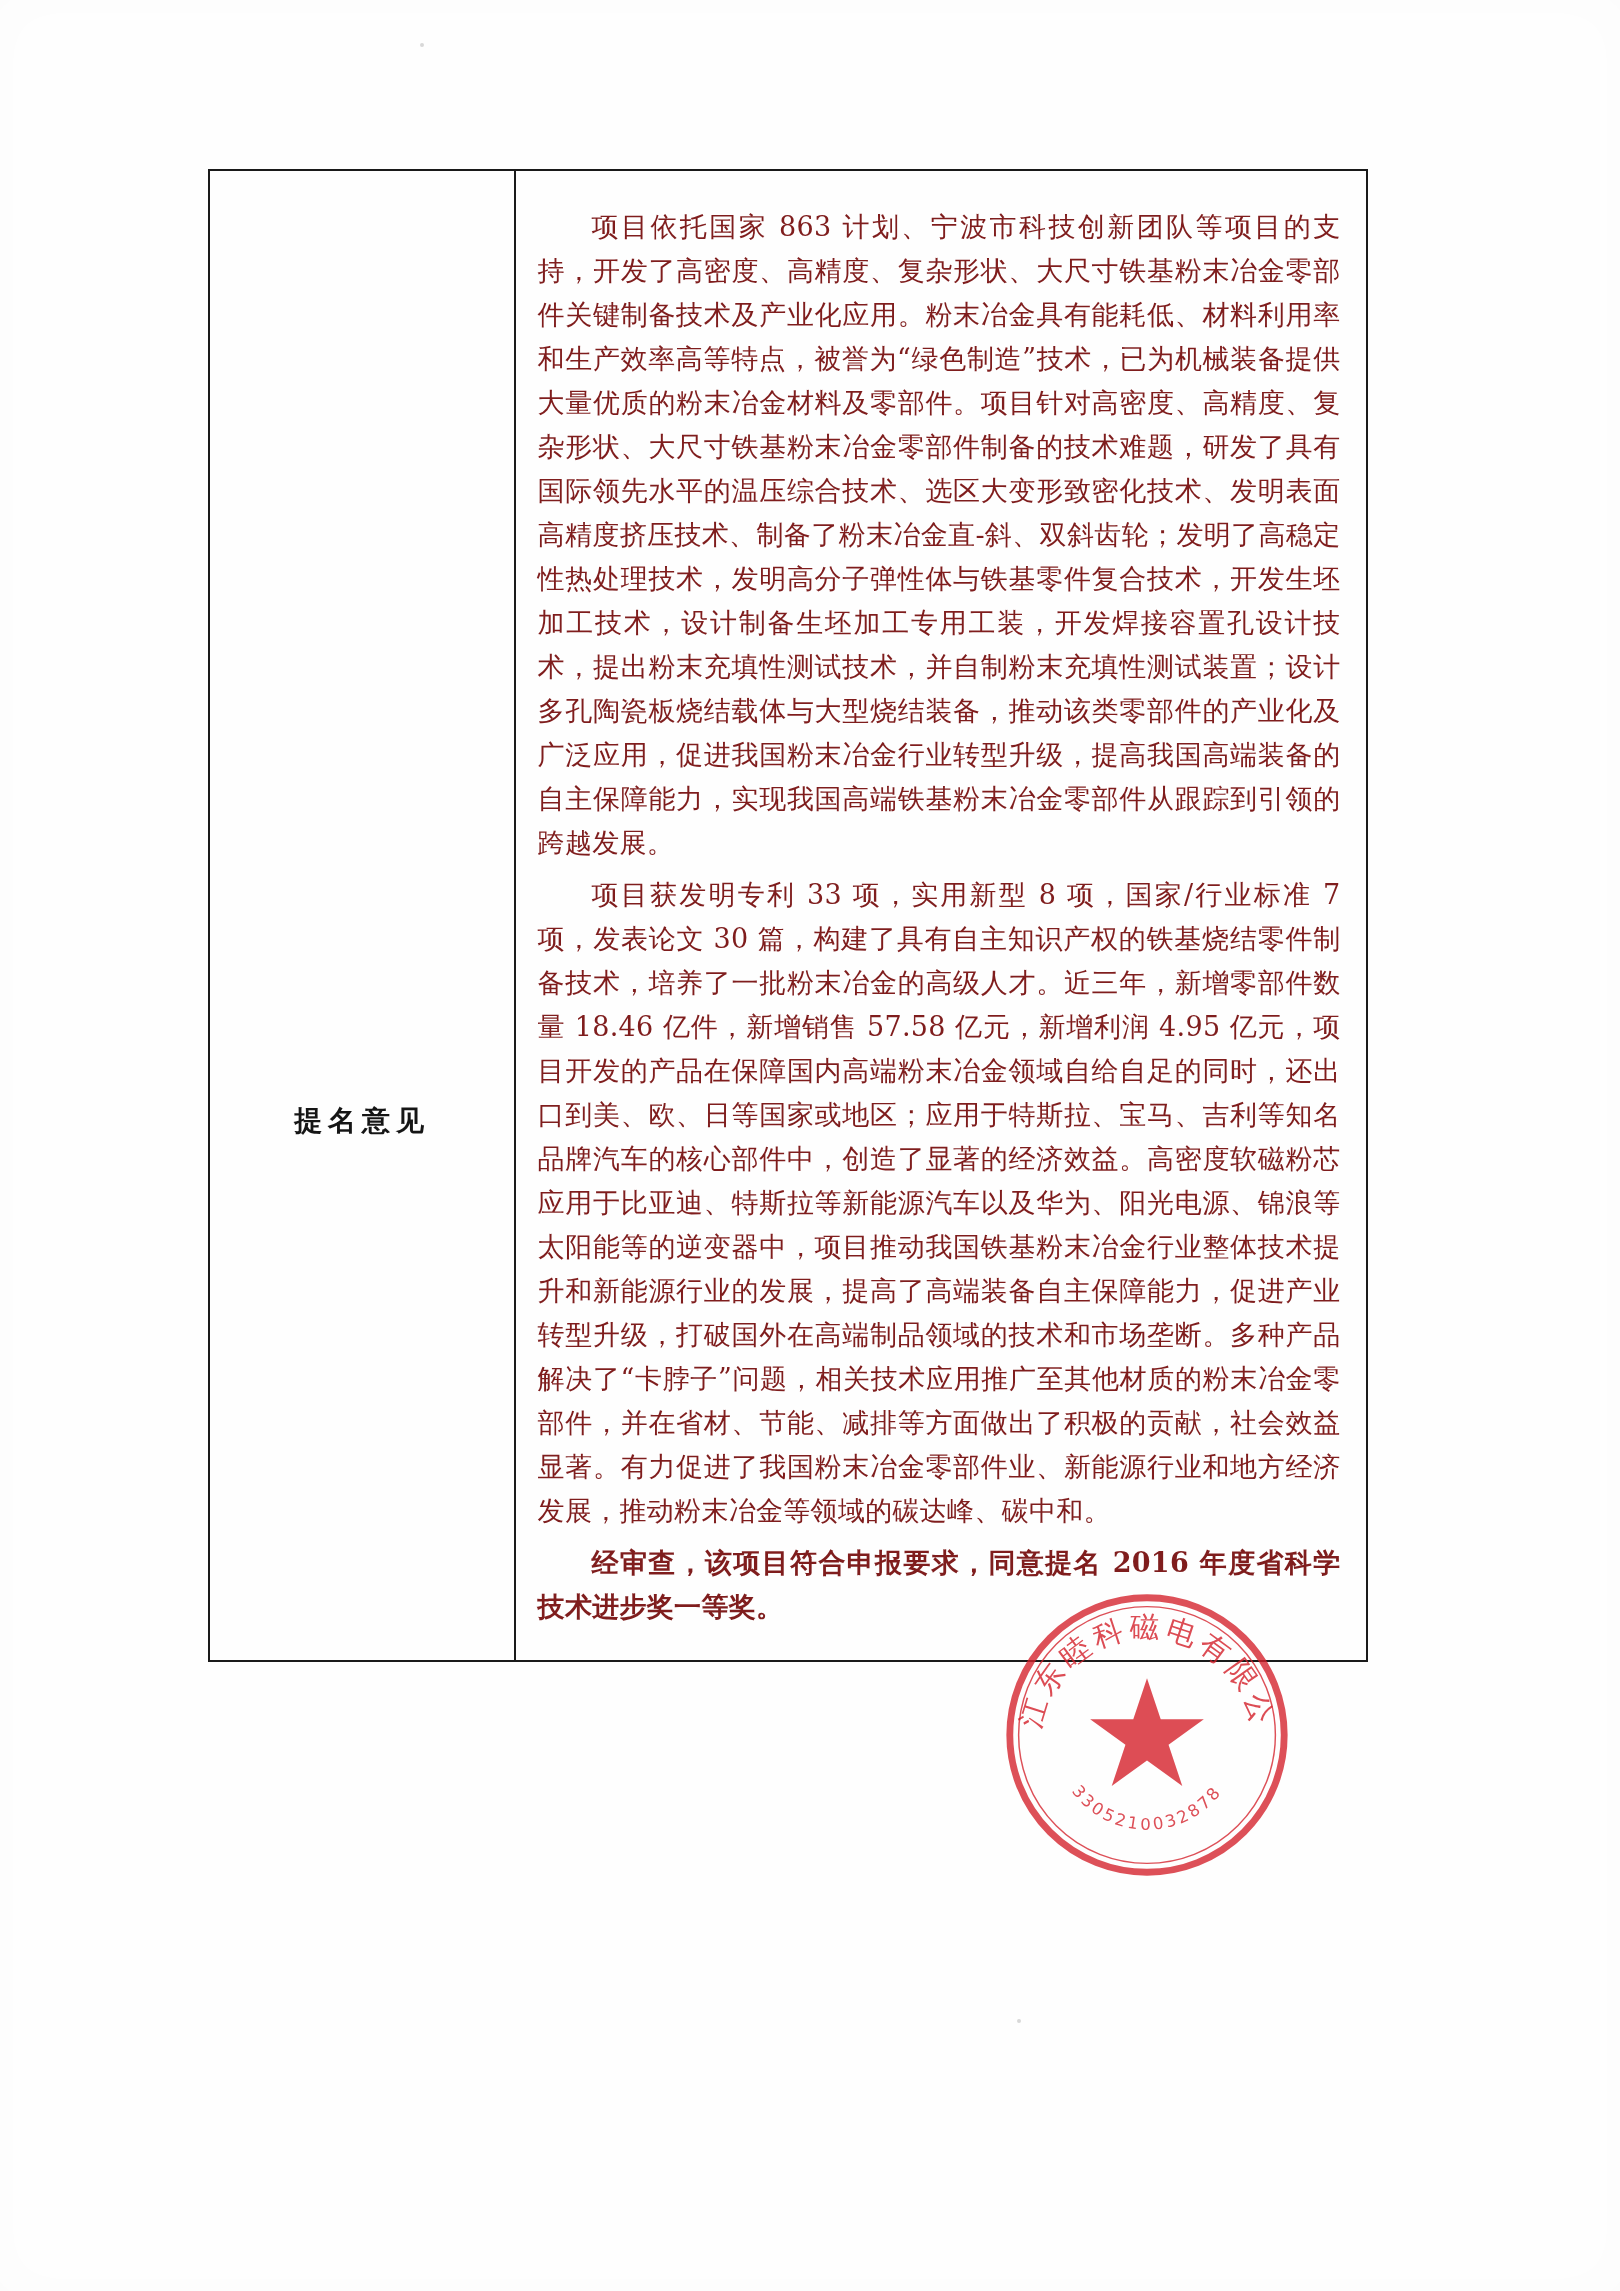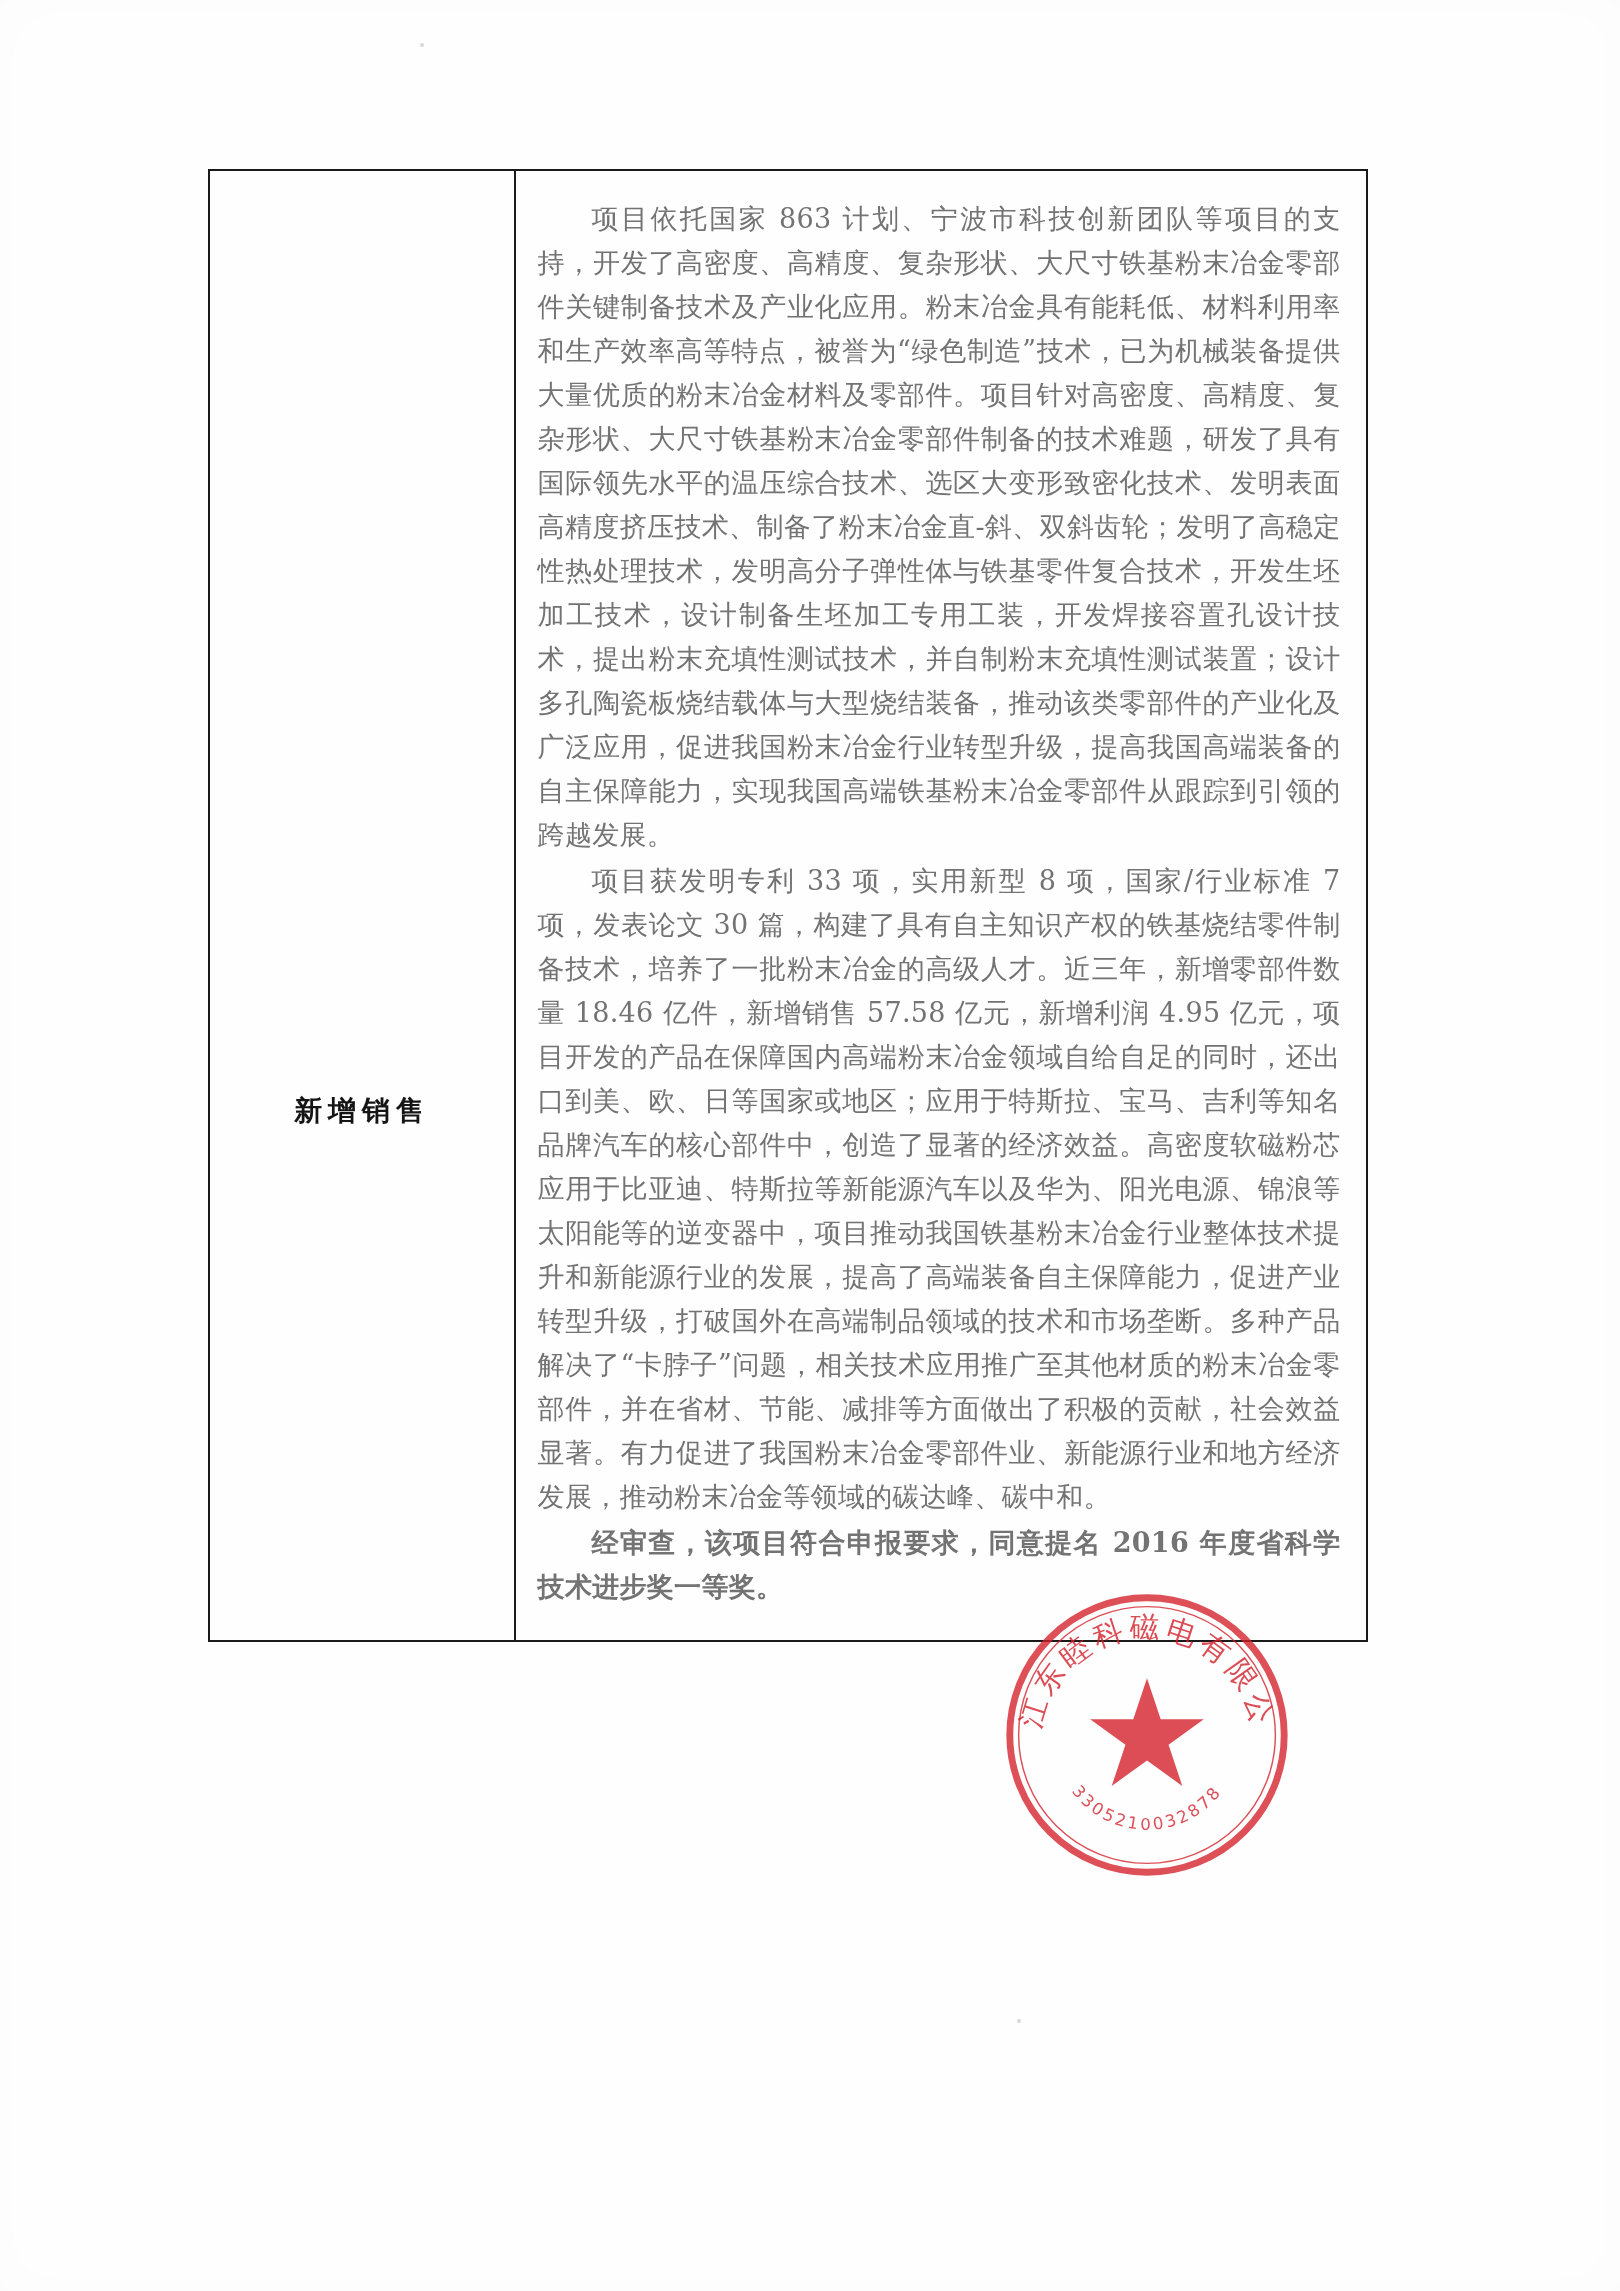--- a/index.html
+++ b/index.html
@@ -71,22 +71,22 @@
     padding: 25.5px 25.5px 29px 21.6px;
   }
 
   .para {
     font-family: "DejaVu Serif", "Liberation Serif", serif;
     font-size: 27px;
     line-height: 44px;
     text-align: justify;
     text-justify: inter-ideograph;
     text-indent: 2em;
-    margin: 0 0 2px 0;
-    color: #737373;
+    margin: 8px 0 2px 0;
+    color: #7f1d1d;
     letter-spacing: 0.3px;
   }
 
   .para.last {
     font-weight: 700;
   }
 
   
   .seal {
     position: absolute;
@@ -112,21 +112,21 @@
 <body>
 
 <div class="page">
 
   <div class="speck s1"></div>
   <div class="speck s2"></div>
 
   <div class="table">
 
     <div class="label-cell">
-      <span class="label-text">新增销售</span>
+      <span class="label-text">提名意见</span>
     </div>
 
     <div class="content-cell">
       <p class="para">项目依托国家 863 计划、宁波市科技创新团队等项目的支持，开发了高密度、高精度、复杂形状、大尺寸铁基粉末冶金零部件关键制备技术及产业化应用。粉末冶金具有能耗低、材料利用率和生产效率高等特点，被誉为“绿色制造”技术，已为机械装备提供大量优质的粉末冶金材料及零部件。项目针对高密度、高精度、复杂形状、大尺寸铁基粉末冶金零部件制备的技术难题，研发了具有国际领先水平的温压综合技术、选区大变形致密化技术、发明表面高精度挤压技术、制备了粉末冶金直-斜、双斜齿轮；发明了高稳定性热处理技术，发明高分子弹性体与铁基零件复合技术，开发生坯加工技术，设计制备生坯加工专用工装，开发焊接容置孔设计技术，提出粉末充填性测试技术，并自制粉末充填性测试装置；设计多孔陶瓷板烧结载体与大型烧结装备，推动该类零部件的产业化及广泛应用，促进我国粉末冶金行业转型升级，提高我国高端装备的自主保障能力，实现我国高端铁基粉末冶金零部件从跟踪到引领的跨越发展。</p>
       <p class="para">项目获发明专利 33 项，实用新型 8 项，国家/行业标准 7 项，发表论文 30 篇，构建了具有自主知识产权的铁基烧结零件制备技术，培养了一批粉末冶金的高级人才。近三年，新增零部件数量 18.46 亿件，新增销售 57.58 亿元，新增利润 4.95 亿元，项目开发的产品在保障国内高端粉末冶金领域自给自足的同时，还出口到美、欧、日等国家或地区；应用于特斯拉、宝马、吉利等知名品牌汽车的核心部件中，创造了显著的经济效益。高密度软磁粉芯应用于比亚迪、特斯拉等新能源汽车以及华为、阳光电源、锦浪等太阳能等的逆变器中，项目推动我国铁基粉末冶金行业整体技术提升和新能源行业的发展，提高了高端装备自主保障能力，促进产业转型升级，打破国外在高端制品领域的技术和市场垄断。多种产品解决了“卡脖子”问题，相关技术应用推广至其他材质的粉末冶金零部件，并在省材、节能、减排等方面做出了积极的贡献，社会效益显著。有力促进了我国粉末冶金零部件业、新能源行业和地方经济发展，推动粉末冶金等领域的碳达峰、碳中和。</p>
       <p class="para last">经审查，该项目符合申报要求，同意提名 2016 年度省科学技术进步奖一等奖。</p>
     </div>
 
   </div>
 

